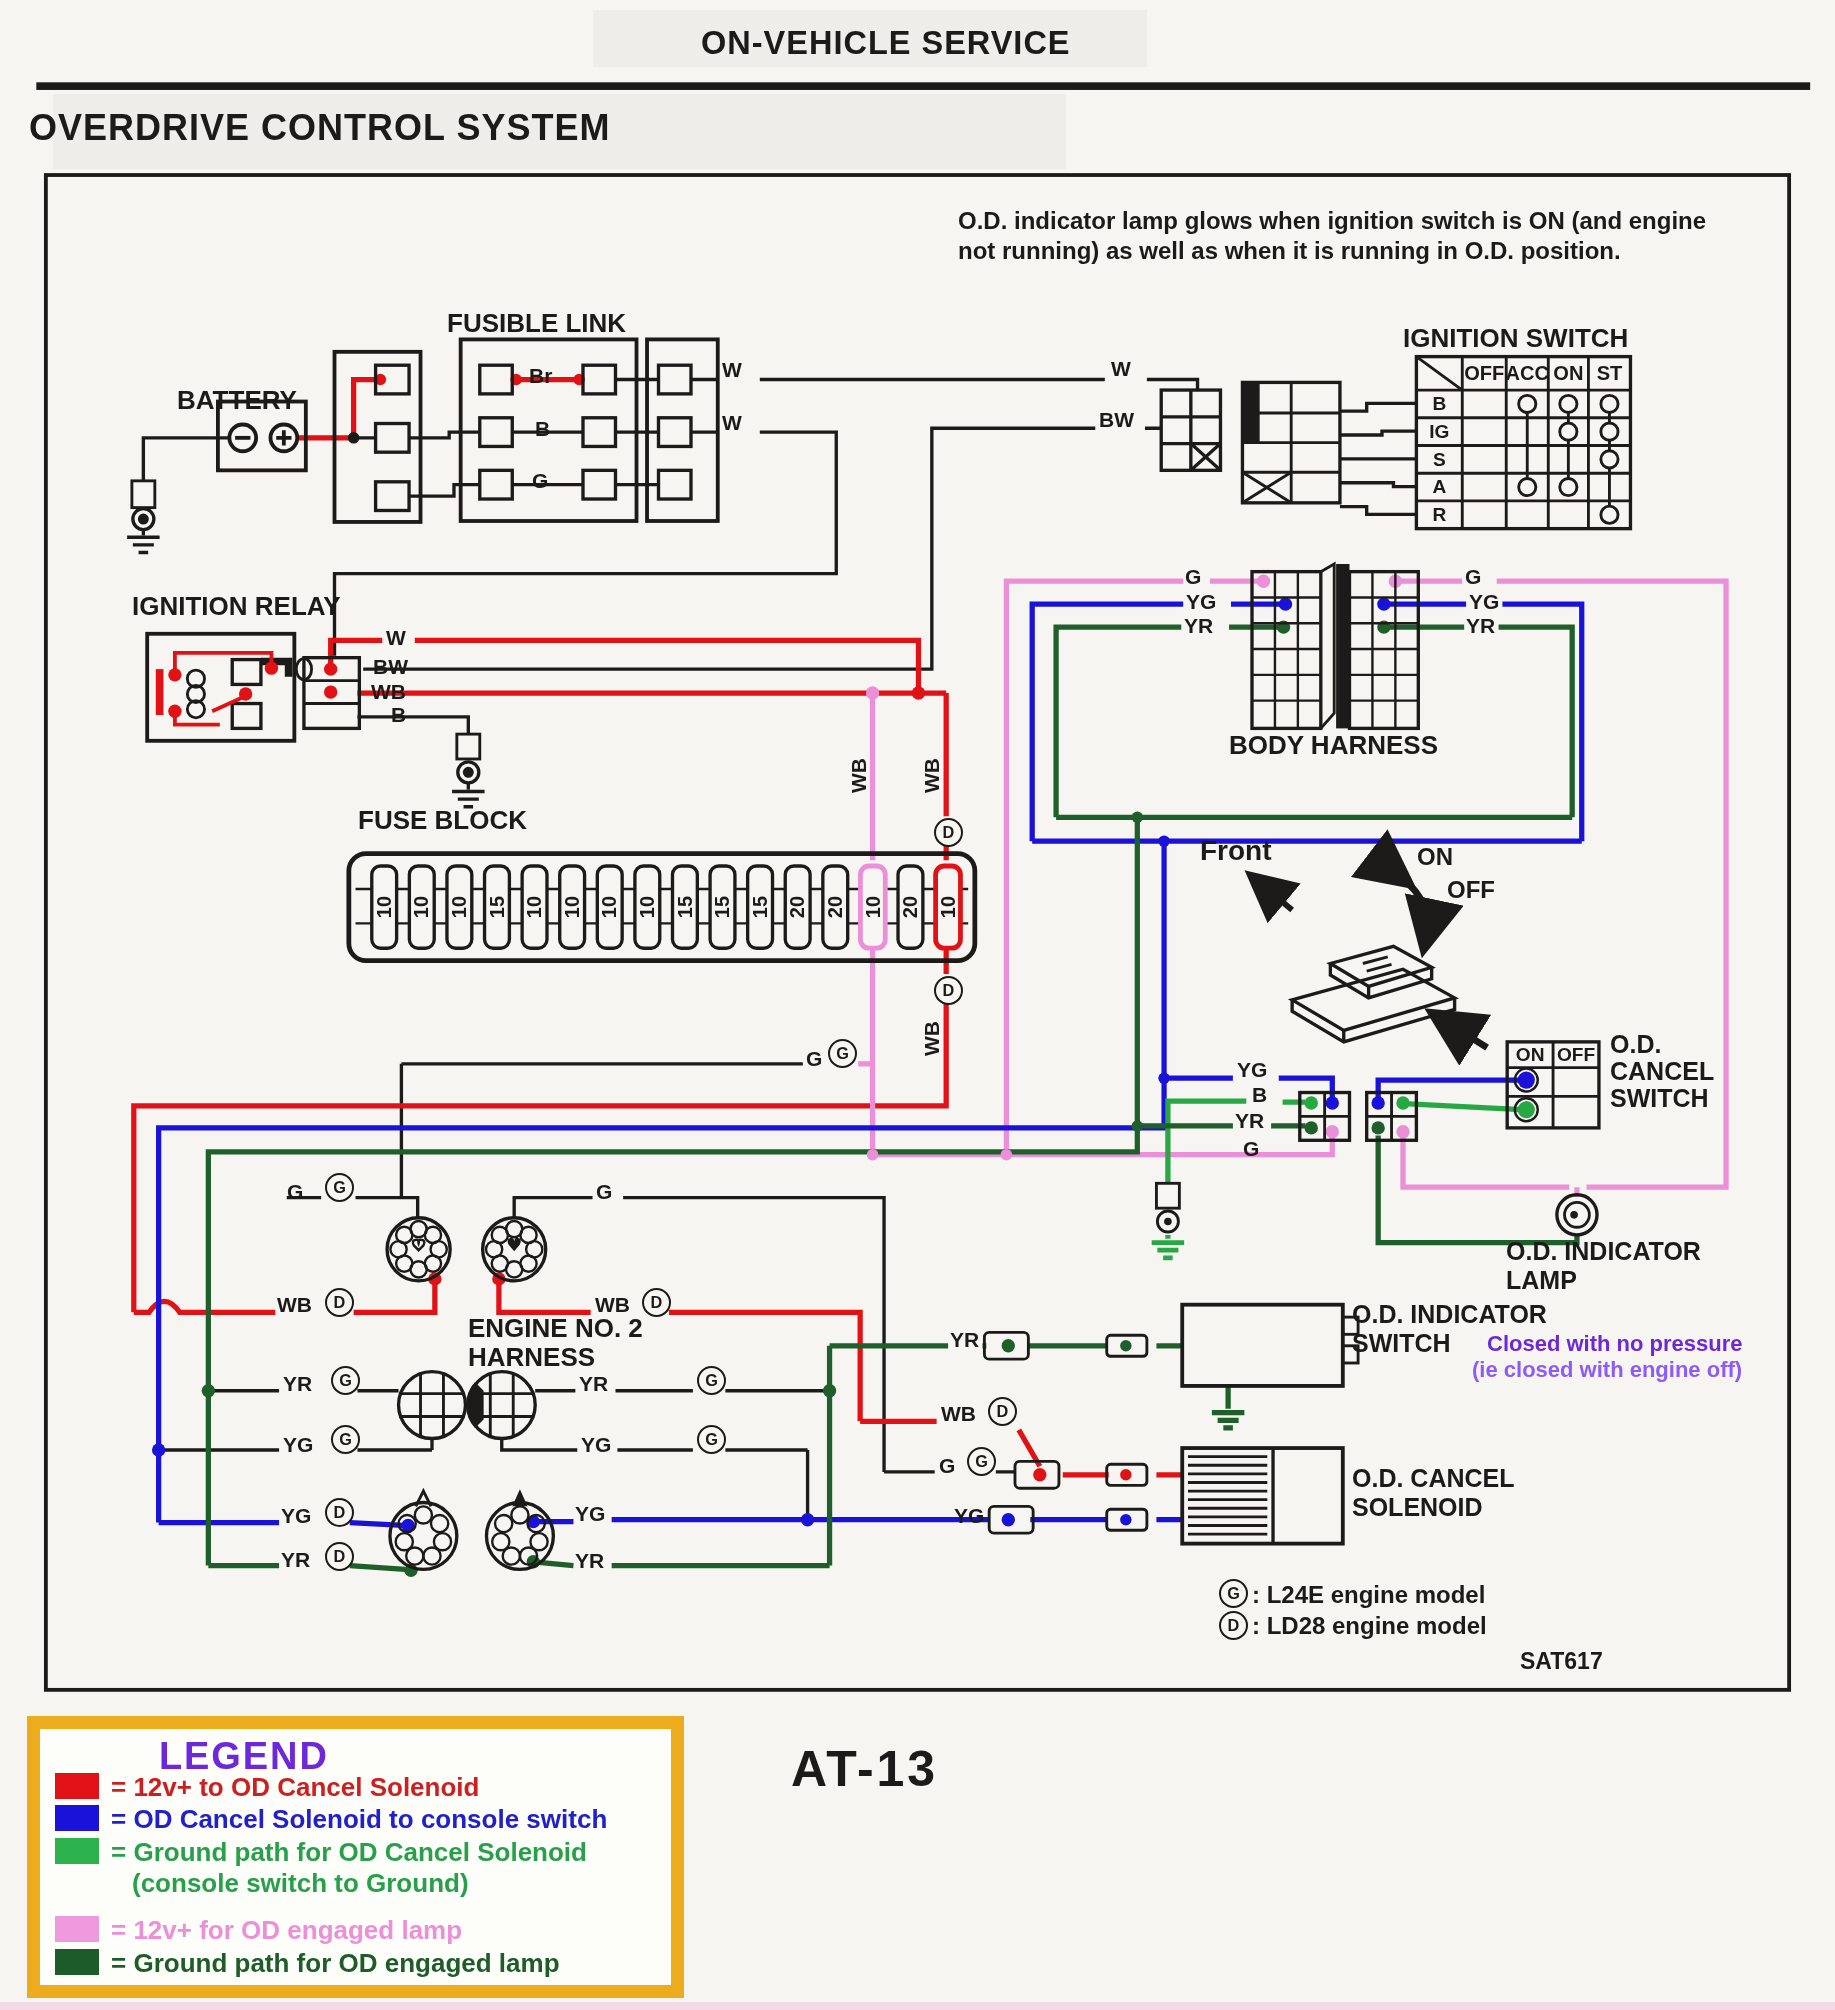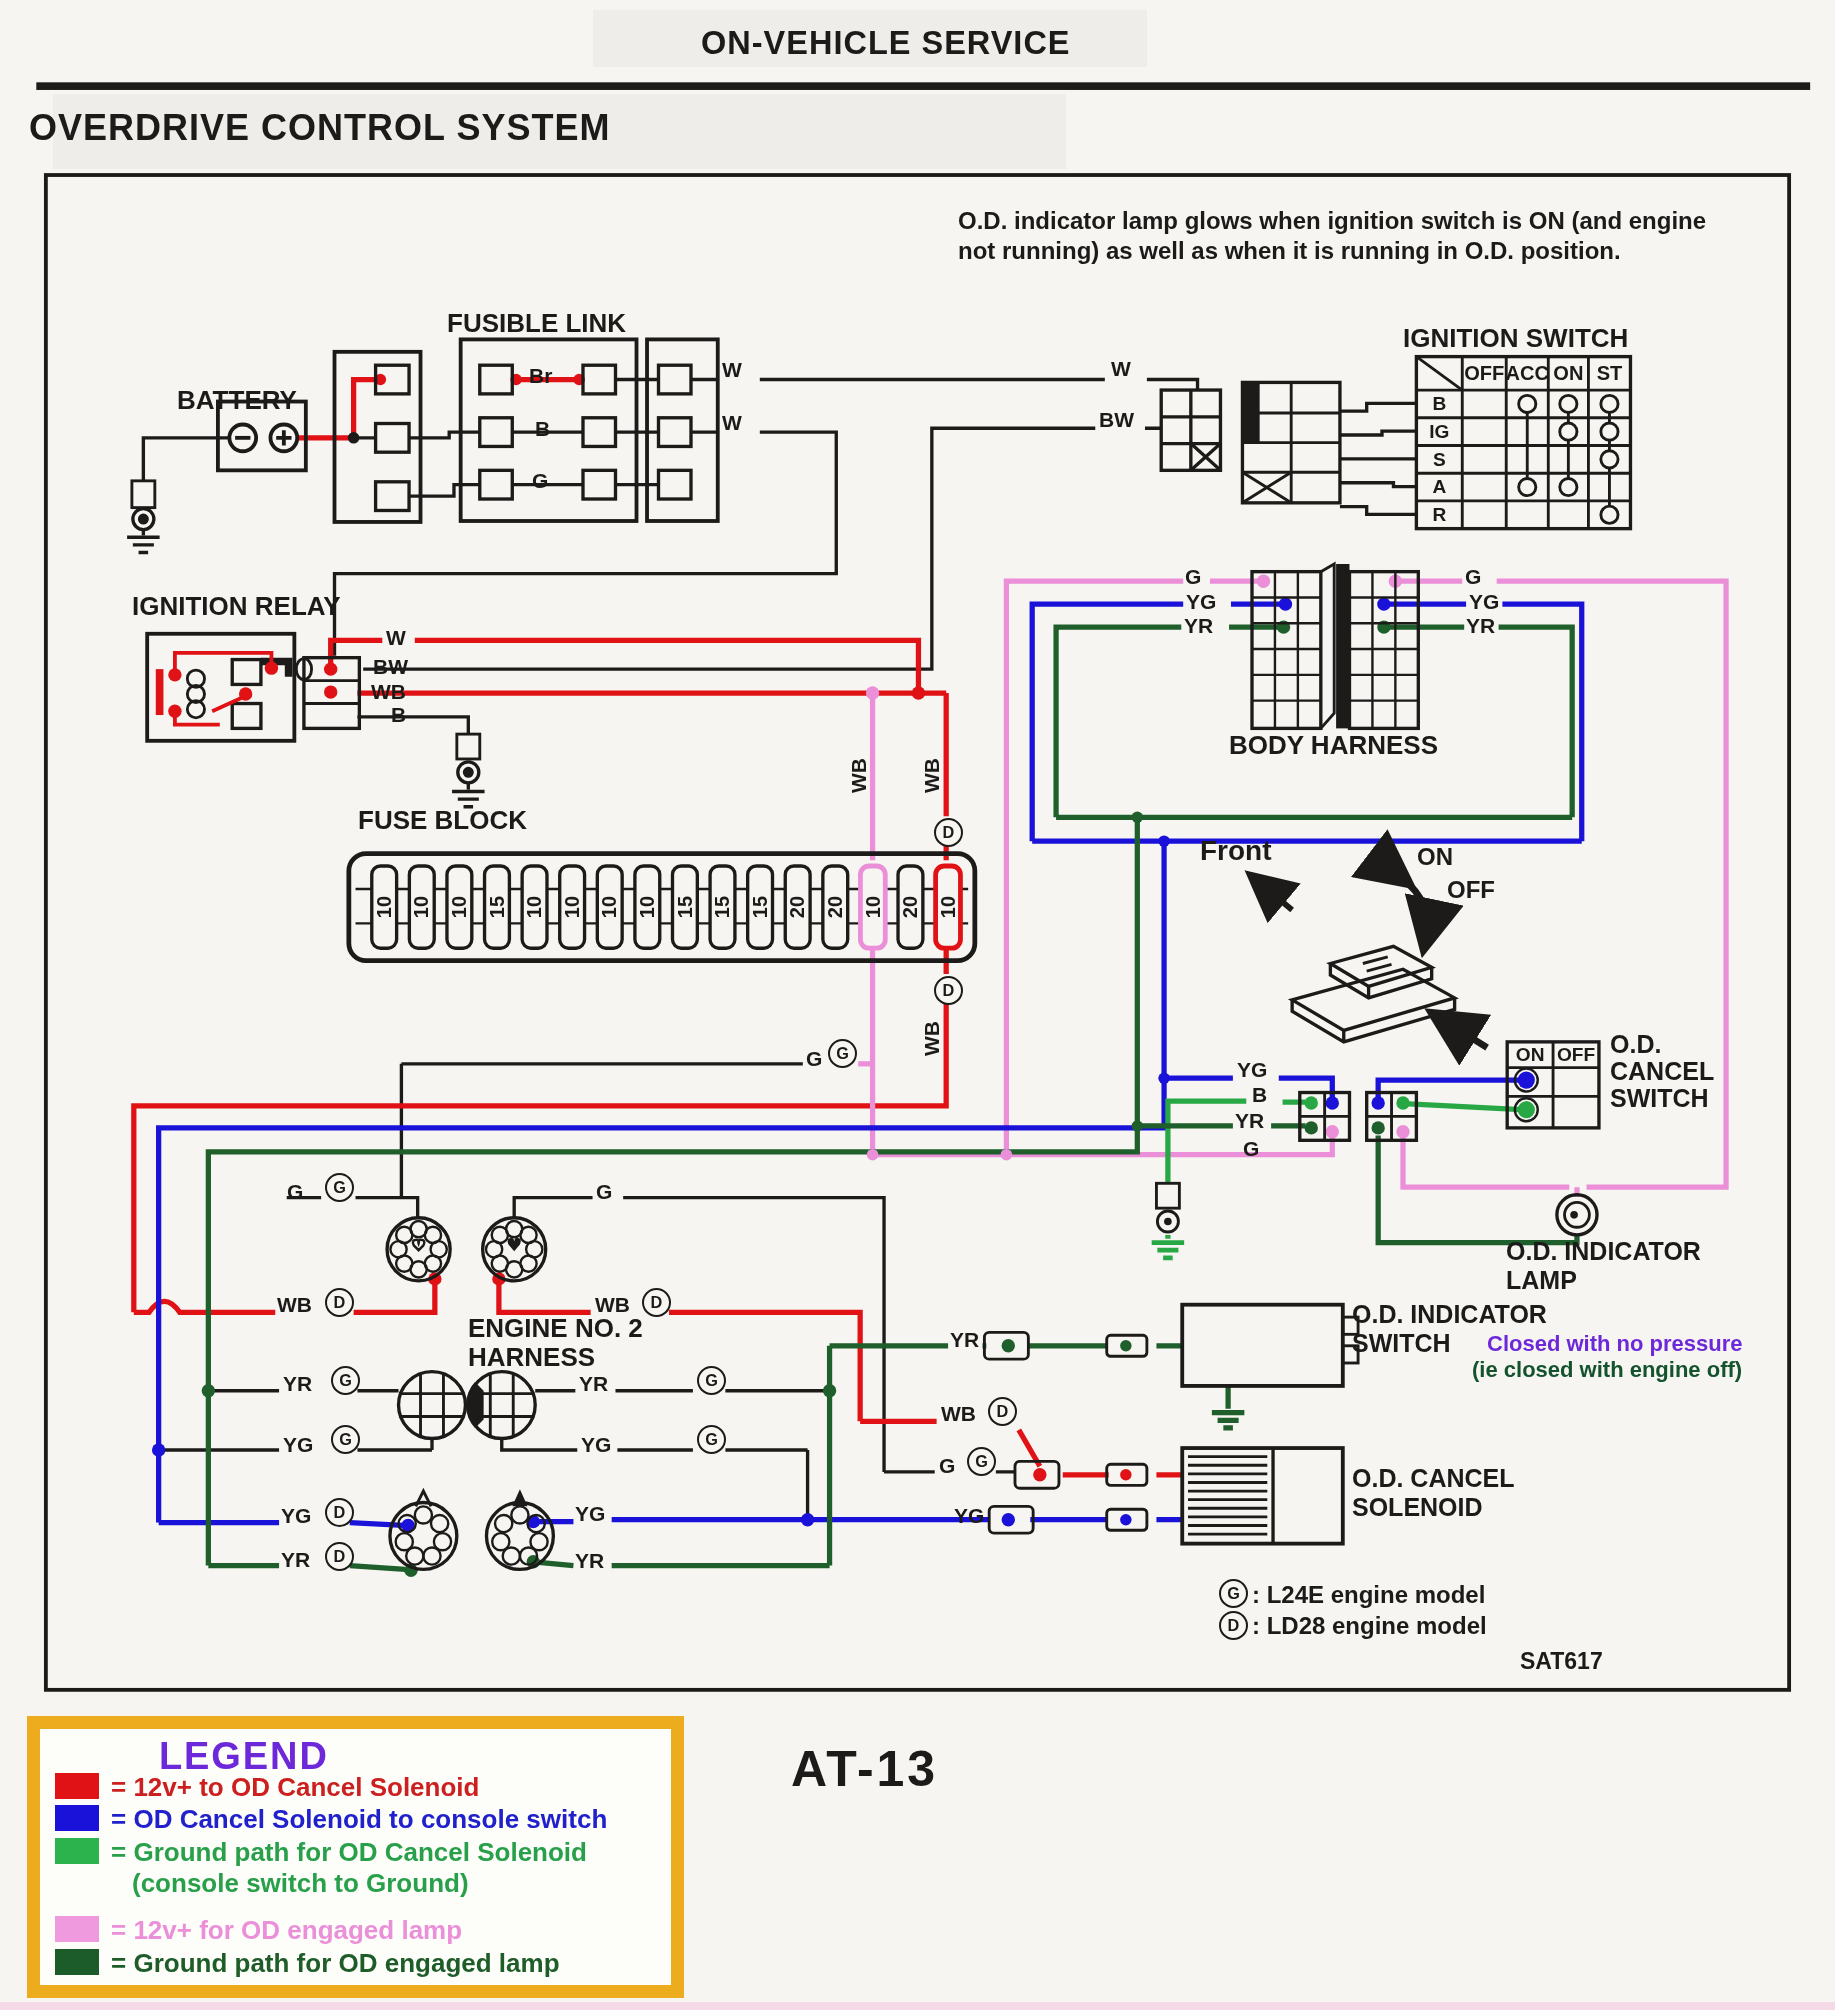--- a/index.html
+++ b/index.html
@@ -457,21 +457,21 @@
       <div class="lbl" style="left: 1417px; top: 845px; font-size: 24px;">ON</div>
       <div class="lbl" style="left: 1447px; top: 878px; font-size: 24px;">OFF</div>
       <div class="lbl" style="left: 1610px; top: 1032px; font-size: 25px;">O.D.</div>
       <div class="lbl" style="left: 1610px; top: 1059px; font-size: 25px;">CANCEL</div>
       <div class="lbl" style="left: 1610px; top: 1086px; font-size: 25px;">SWITCH</div>
       <div class="lbl" style="left: 1506px; top: 1239px; font-size: 25px;">O.D. INDICATOR</div>
       <div class="lbl" style="left: 1506px; top: 1268px; font-size: 25px;">LAMP</div>
       <div class="lbl" style="left: 1352px; top: 1302px; font-size: 25px;">O.D. INDICATOR</div>
       <div class="lbl" style="left: 1352px; top: 1331px; font-size: 25px;">SWITCH</div>
       <div class="lbl" style="left: 1487px; top: 1333px; font-size: 22px; color: #6d28d9;">Closed with no pressure</div>
-      <div class="lbl" style="left: 1472px; top: 1359px; font-size: 22px; color: #14532d;">(ie closed with engine off)</div>
+      <div class="lbl" style="left: 1472px; top: 1359px; font-size: 22px; color: #8b5cf6;">(ie closed with engine off)</div>
       <div class="lbl" style="left: 1352px; top: 1466px; font-size: 25px;">O.D. CANCEL</div>
       <div class="lbl" style="left: 1352px; top: 1495px; font-size: 25px;">SOLENOID</div>
       <div class="lbl" style="left: 386px; top: 627px; font-size: 21px;">W</div>
       <div class="lbl" style="left: 373px; top: 656px; font-size: 21px;">BW</div>
       <div class="lbl" style="left: 371px; top: 681px; font-size: 21px;">WB</div>
       <div class="lbl" style="left: 391px; top: 704px; font-size: 21px;">B</div>
       <div class="lbl" style="left: 529px; top: 365px; font-size: 21px;">Br</div>
       <div class="lbl" style="left: 535px; top: 418px; font-size: 21px;">B</div>
       <div class="lbl" style="left: 532px; top: 470px; font-size: 21px;">G</div>
       <div class="lbl" style="left: 722px; top: 359px; font-size: 21px;">W</div>

